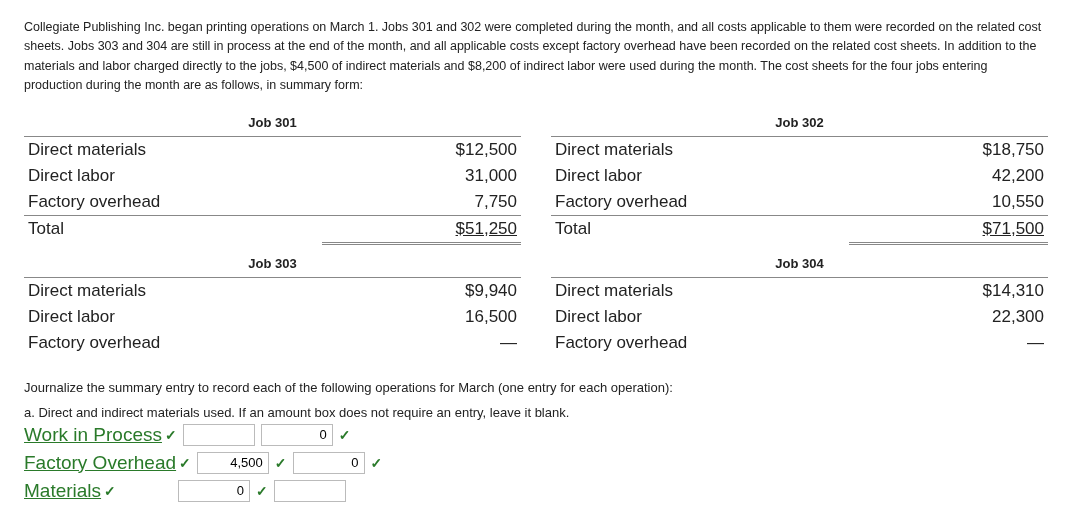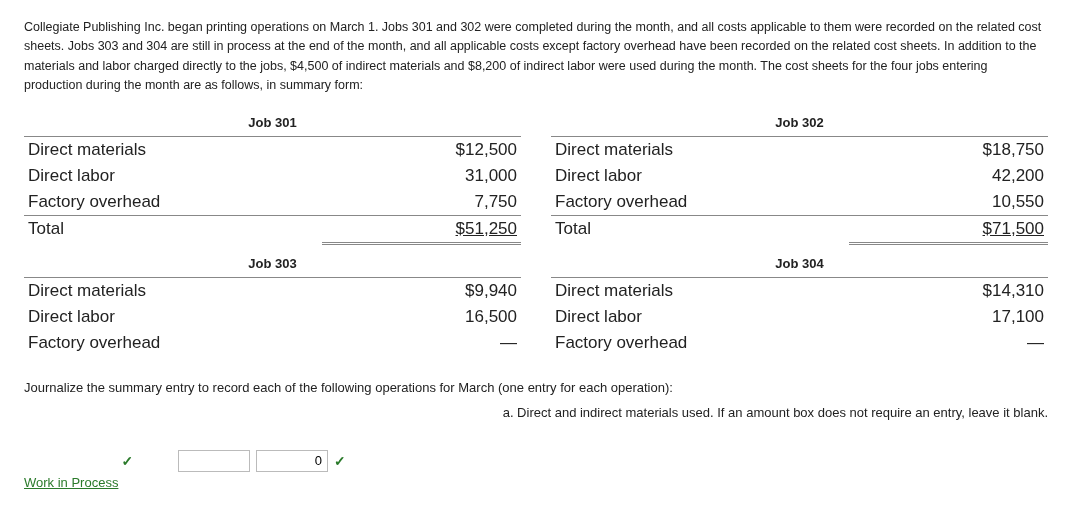--- a/index.html
+++ b/index.html
@@ -74,23 +74,22 @@
     }
     .account-label {
       display: flex;
       align-items: center;
       gap: 3px;
       min-width: 148px;
     }
     .account-name {
       color: #2a7a2a;
       text-decoration: underline;
-      font-size: 13px;
+      font-size: 19px;
       cursor: pointer;
-      margin-top: 43px;
     }
     .check-green {
       color: #2a7a2a;
       font-size: 14px;
       font-weight: bold;
     }
     .input-box {
       border: 1px solid #bbb;
       padding: 2px 5px;
       width: 72px;
@@ -189,33 +188,33 @@
         <td colspan="2" class="job-title">Job 304</td>
       </tr>
     </thead>
     <tbody>
       <tr class="top-border">
         <td class="label">Direct materials</td>
         <td class="value">$14,310</td>
       </tr>
       <tr>
         <td class="label">Direct labor</td>
-        <td class="value">17,100</td>
+        <td class="value">22,300</td>
       </tr>
       <tr>
         <td class="label">Factory overhead</td>
         <td class="value">—</td>
       </tr>
     </tbody>
   </table>
 </div>
 
 <p class="journalize-text">Journalize the summary entry to record each of the following operations for March (one entry for each operation):</p>
 
-<p class="operation-label" style="margin-top:8px; margin-bottom:12px;text-align:right;">a.  Direct and indirect materials used. If an amount box does not require an entry, leave it blank.</p>
+<p class="operation-label" style="margin-top:8px; margin-bottom:4px;">a.  Direct and indirect materials used. If an amount box does not require an entry, leave it blank.</p>
 
 <div class="entry-row">
   <div class="account-label">
     <span class="account-name">Work in Process</span>
     <span class="check-green">✓</span>
   </div>
   <input class="input-box" type="text" value="" style="">
   <input class="input-box" type="text" value="0" style="">
   <span class="check-green">✓</span>
 </div>

